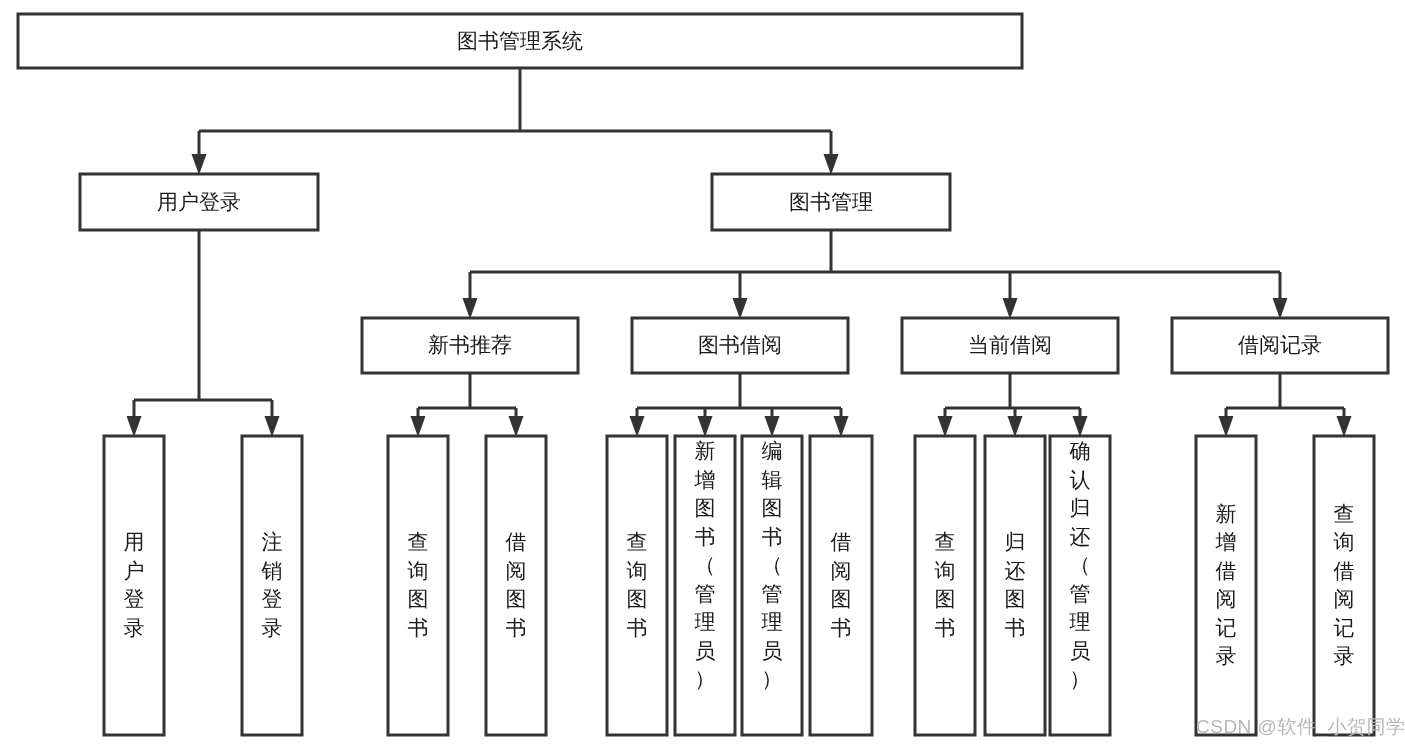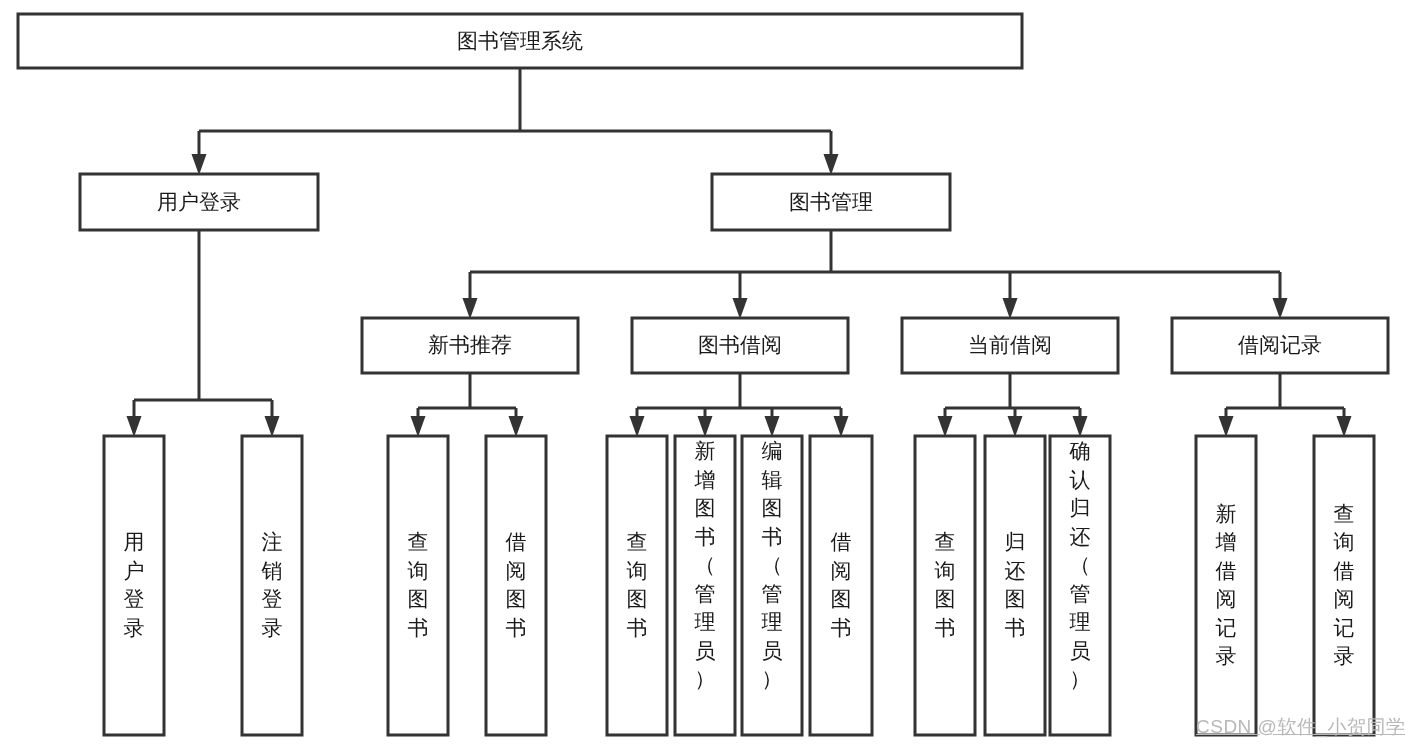--- a/index.html
+++ b/index.html
@@ -215,14 +215,14 @@
         <g>
           <rect x="1196" y="436" width="60" height="299" class="node-box"></rect>
           <text x="1226" y="520.52" class="node-label-vertical"><tspan x="1226" dy="0">新</tspan><tspan x="1226" dy="28.5">增</tspan><tspan x="1226" dy="28.5">借</tspan><tspan x="1226" dy="28.5">阅</tspan><tspan x="1226" dy="28.5">记</tspan><tspan x="1226" dy="28.5">录</tspan></text>
         </g>
         <g>
           <rect x="1314" y="436" width="60" height="299" class="node-box"></rect>
           <text x="1344" y="520.52" class="node-label-vertical"><tspan x="1344" dy="0">查</tspan><tspan x="1344" dy="28.5">询</tspan><tspan x="1344" dy="28.5">借</tspan><tspan x="1344" dy="28.5">阅</tspan><tspan x="1344" dy="28.5">记</tspan><tspan x="1344" dy="28.5">录</tspan></text>
         </g>
       </g>
   </svg>
-  <div class="watermark-text" style="left: 1196px; top: 714px; color: rgb(184, 184, 184); text-decoration: underline;">CSDN @软件_小贺同学</div>
+  <div class="watermark-text" style="left: 1196px; top: 714px; color: rgb(184, 184, 184);">CSDN @软件_小贺同学</div>
 </div>
 
 </body></html>

